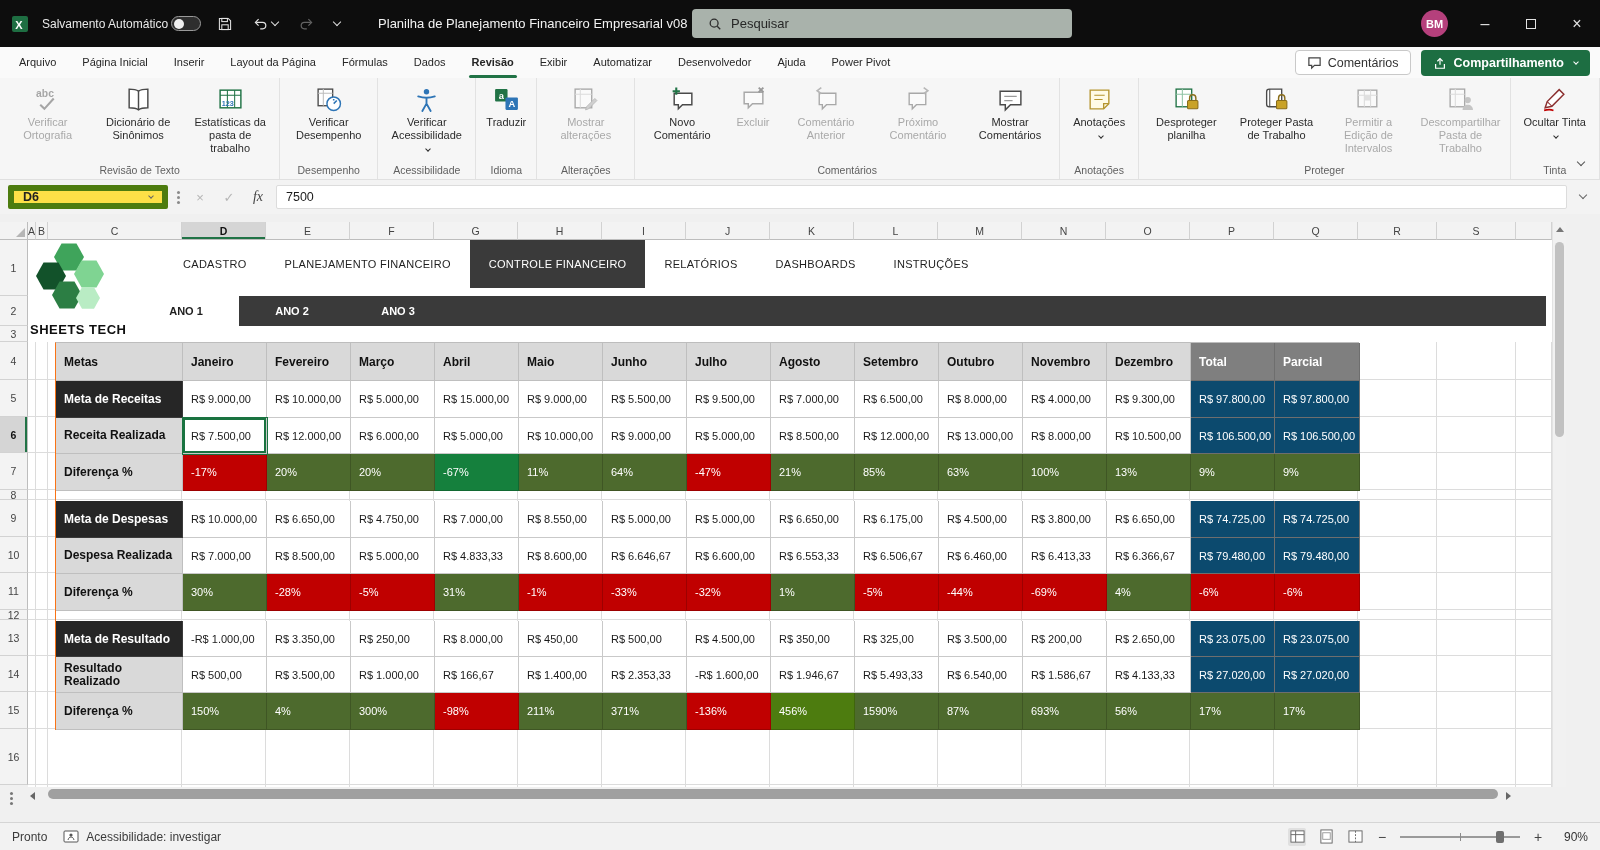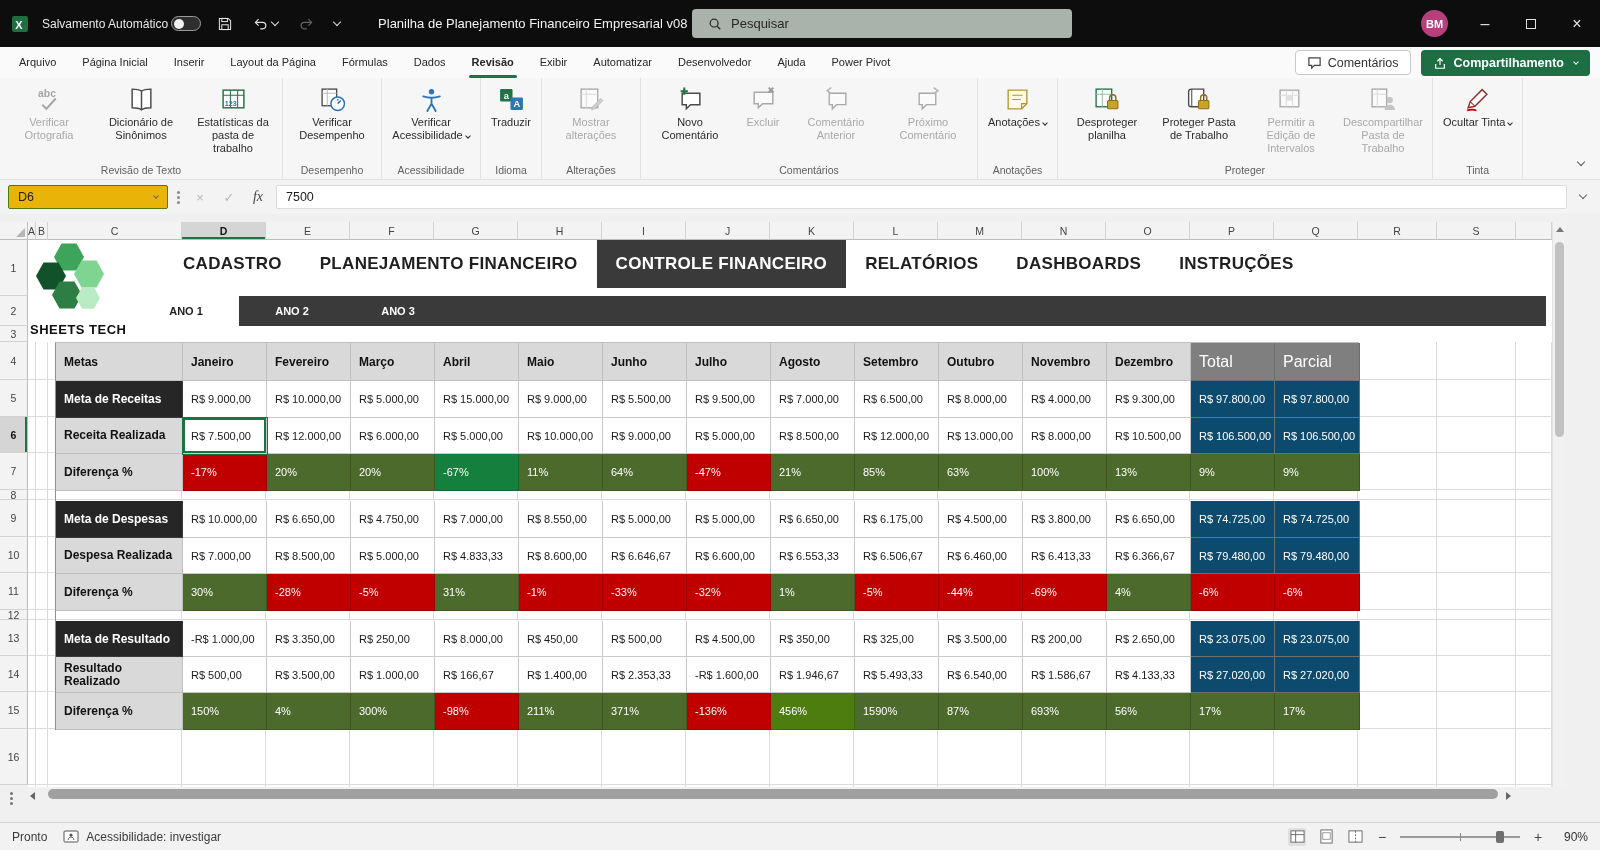--- a/index.html
+++ b/index.html
@@ -57,22 +57,22 @@
   .ricon svg{width:27px;height:27px;display:block;}
   .rlabel{font-size:11px;line-height:13px;text-align:center;}
   .rbtn.disabled{color:#a9a9a9;cursor:default;}
   .rbtn.disabled .ricon{opacity:.45;filter:grayscale(1);}
   .rglabel{font-size:10.5px;color:#5f5f5f;text-align:center;padding:2px 2px 3px 2px;white-space:nowrap;}
   .ribbon-collapse{position:absolute;right:16px;bottom:8px;color:#555;cursor:pointer;}
 
   
   .formulabar{position:absolute;left:0;top:180px;width:1600px;height:34px;background:#f3f3f3;display:flex;align-items:center;
               padding:0 8px;gap:7px;}
-  .namebox{width:160px;height:24px;background:#eab308;border:1px solid #4d7c0f;border-radius:2px;display:flex;align-items:center;
-           justify-content:space-between;padding:0 9px;font-size:12.5px;color:#222;cursor:pointer;}
+  .namebox{width:160px;height:24px;background:#fde047;border:6px solid #4d7c0f;border-radius:2px;display:flex;align-items:center;
+           justify-content:space-between;padding:0 9px;font-size:12.5px;color:#222;cursor:pointer;font-weight:bold;}
   .namebox .chv{color:#666;}
   .vdots{width:3px;height:3px;border-radius:50%;background:#8a8a8a;box-shadow:0 5px 0 #8a8a8a,0 -5px 0 #8a8a8a;margin:0 2px;}
   .fb-btn{width:22px;text-align:center;font-size:13px;color:#555;cursor:pointer;}
   .fb-btn.dim{color:#b5b5b5;}
   .fb-btn.fx{font-style:italic;font-family:"Liberation Serif",serif;font-size:14px;color:#444;}
   .fb-input{flex:1;height:24px;background:#fff;border:1px solid #dcdcdc;border-radius:2px;display:flex;align-items:center;
             padding:0 9px;font-size:12.5px;color:#1c1c1c;cursor:text;}
   .fb-expand{color:#666;margin:0 6px;cursor:pointer;}
 
   
@@ -93,37 +93,37 @@
   .gh{position:absolute;left:0;right:0;height:1px;background:#dcdcdc;}
   .cover-top{position:absolute;left:0;top:0;width:1524px;height:102px;background:#fff;}
 
   
   .logo{position:absolute;left:2px;top:2px;width:118px;height:100px;}
   .hex{position:absolute;clip-path:polygon(25% 5%,75% 5%,100% 50%,75% 95%,25% 95%,0% 50%);}
   .logo-text{position:absolute;left:0;top:80px;font-size:13px;font-weight:800;letter-spacing:.5px;color:#0f0f0f;white-space:nowrap;}
 
   
   .nav-tabs{position:absolute;left:0;top:0;right:0;height:48px;display:flex;align-items:stretch;padding-left:136px;}
-  .ntab{display:flex;align-items:center;padding:16px 19px;font-size:17px;font-weight:700;letter-spacing:.3px;color:#1f1f1f;cursor:pointer;white-space:nowrap;}
+  .ntab{display:flex;align-items:center;padding:16px 19px;font-size:11px;font-weight:400;letter-spacing:.3px;color:#1f1f1f;cursor:pointer;white-space:nowrap;}
   .ntab.active{background:#3a3a3a;color:#fff;}
   .year-bar{position:absolute;left:105px;top:56px;width:1413px;height:30px;background:#3a3a3a;display:flex;}
   .ytab{width:106px;display:flex;align-items:center;justify-content:center;font-size:11px;font-weight:700;color:#fff;cursor:pointer;}
   .ytab.active{background:#fff;color:#1f1f1f;}
 
   
   .fin-table{position:absolute;left:27px;top:102px;width:1304px;border-left:1px solid #f97316;border-top:1px solid #bdbdbd;}
   .trow{display:flex;}
   .trow.spacer{border:none;}
   .tcell{flex:none;display:flex;align-items:center;padding:0 8px;font-size:11px;white-space:nowrap;overflow:hidden;
          border-right:1px solid #c9c9c9;border-bottom:1px solid #c9c9c9;cursor:cell;}
   .c-label{width:127px;}
   .c-m{width:84px;}
   .c-p{width:85px;}
   .c-hgray{background:#d9d9d9;color:#111;font-weight:700;font-size:12px;border-color:#bfbfbf;}
-  .c-hdark{background:#7f7f7f;color:#fff;font-weight:400;font-size:16px;border-color:#6e6e6e;}
+  .c-hdark{background:#7f7f7f;color:#fff;font-weight:700;font-size:12px;border-color:#6e6e6e;}
   .c-ldark{background:#262626;color:#fff;font-weight:700;font-size:12px;border-color:#3a3a3a;}
   .c-llight{background:#d9d9d9;color:#111;font-weight:700;font-size:12px;border-color:#bfbfbf;white-space:normal;line-height:13px;}
   .c-val{background:#fff;color:#1a1a1a;}
   .c-tot{background:#0c4a6e;color:#fff;border-color:#6e6e6e;}
   .c-diff{color:#fff;border-color:rgba(0,0,0,.18);}
   .tcell.sel{box-shadow:inset 0 0 0 2px #1a7340, 0 0 0 1px #1a7340;position:relative;z-index:2;}
 
   
   .vscroll{position:absolute;left:1552px;top:8px;width:14px;height:565px;background:#f1f1f1;border-left:1px solid #e3e3e3;}
   .tri-u{width:0;height:0;border-left:4px solid transparent;border-right:4px solid transparent;border-bottom:5px solid #777;margin:5px auto 0 auto;}
@@ -375,20 +375,29 @@
               <div class="rlabel">Comentário Anterior</div>
             </div>
             <div class="rbtn disabled">
               <div class="ricon">
                 <svg viewBox="0 0 26 26">
                   <path d="M4 7h16v11H11l-4 4v-4H4z" fill="#fff" stroke="#4a4a4a" stroke-width="1.3"></path>
                   <path d="M18 1.5l4 3-4 3" stroke="#2e75b6" stroke-width="1.6" fill="none"></path>
                 </svg>
               </div>
               <div class="rlabel">Próximo Comentário</div>
+            </div>
+            <div class="rbtn">
+              <div class="ricon">
+                <svg viewBox="0 0 26 26">
+                  <path d="M3 5h20v13H13l-5 5v-5H3z" fill="#fff" stroke="#4a4a4a" stroke-width="1.4"></path>
+                  <path d="M7 10h12M7 14h8" stroke="#9a9a9a" stroke-width="1.2"></path>
+                </svg>
+              </div>
+              <div class="rlabel">Mostrar Comentários</div>
             </div>
           </div>
           <div class="rglabel">Comentários</div>
         </div>
         <div class="rgroup">
           <div class="rbuttons">
             <div class="rbtn">
               <div class="ricon">
                 <svg viewBox="0 0 26 26">
                   <path d="M4 4h18v13l-5 5H4z" fill="#fffbe6" stroke="#b5952f" stroke-width="1.3"></path>

